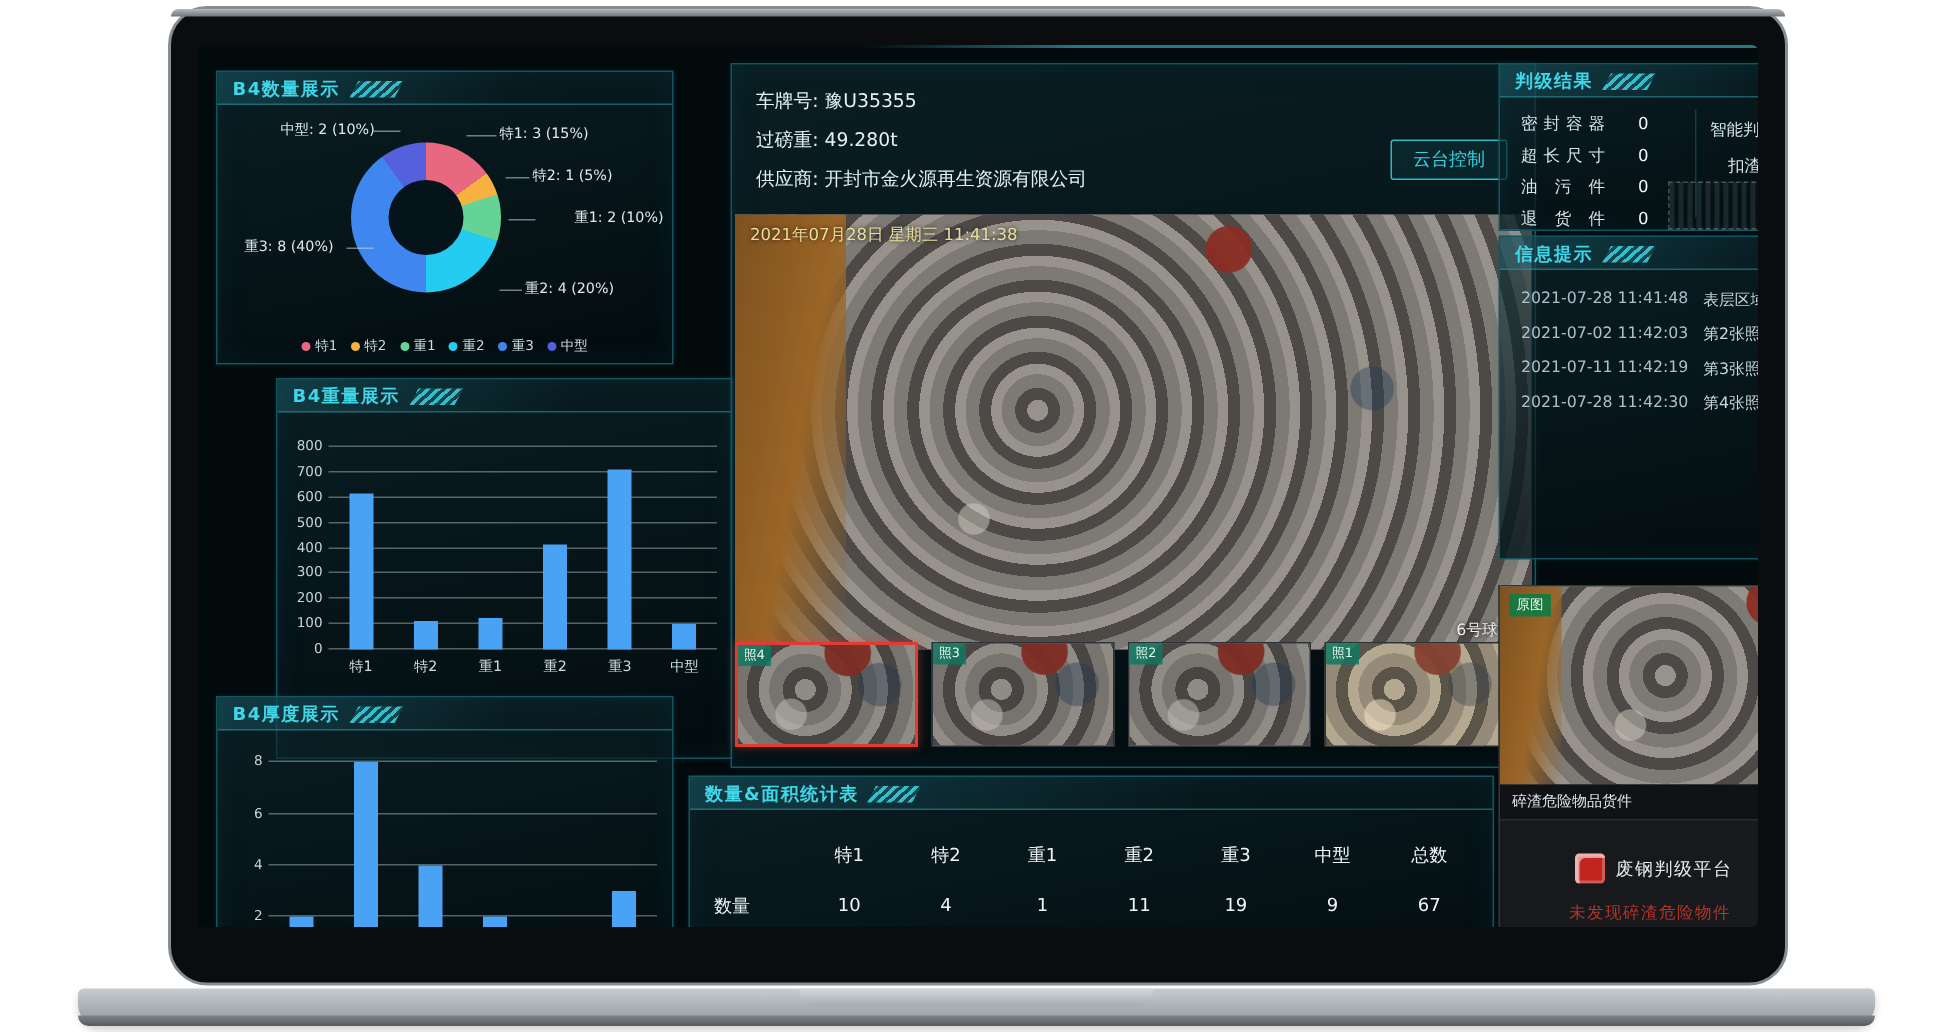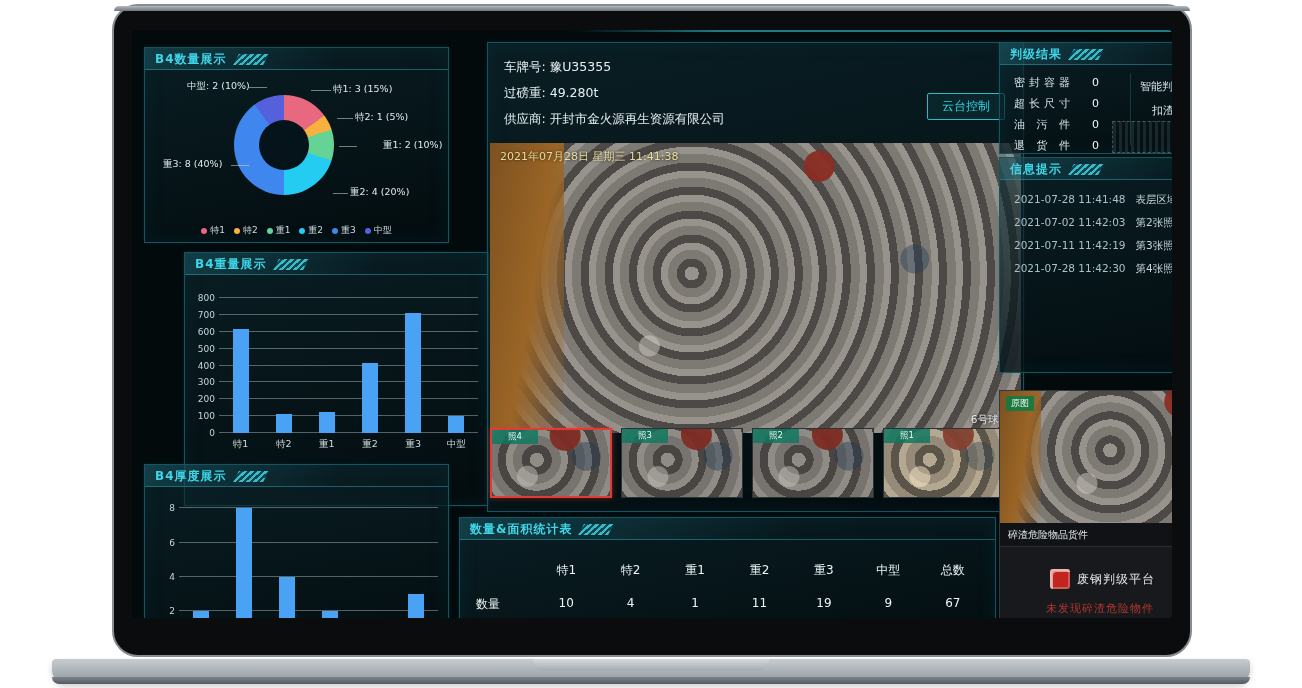--- a/index.html
+++ b/index.html
@@ -78,21 +78,21 @@
   .cam-ts { position:absolute; left:10px; top:6px; font-size:11px; color:#e8dd9a;
     text-shadow:0 0 3px rgba(0,0,0,.8); }
   .cam-id { position:absolute; right:12px; bottom:6px; font-size:10.5px; color:#e9edef;
     text-shadow:0 0 3px rgba(0,0,0,.8); }
   .thumbs { position:absolute; left:2px; top:385px; display:flex; gap:9px; }
   .thumb { position:relative; width:122px; height:70px; overflow:hidden;
     border:1px solid #2a3237; cursor:pointer; background:#6e6a63; }
   .thumb.sel { border:2px solid #e03b34; box-shadow:0 0 6px rgba(224,59,52,.5); }
   .thumb .scrap-tex { filter:saturate(.8) brightness(.95); }
   .thumb.t4 .scrap-tex { filter:sepia(.45) brightness(1.05); }
-  .badge { position:absolute; left:0; top:0; padding:1px 16px; font-size:8.5px; color:#eafaf2;
+  .badge { position:absolute; left:0; top:0; padding:1px 4px; font-size:8.5px; color:#eafaf2;
     background:rgba(16,120,96,.85); }
 
   
   .stable { position:absolute; left:10px; right:10px; top:44px; display:grid;
     grid-template-columns:64px repeat(7,1fr); row-gap:17px; text-align:center;
     font-size:12px; color:#eef5f7; }
   .stable .rowlab { text-align:left; padding-left:6px; }
 
   
   .grow { position:relative; margin:6px 0 0 14px; font-size:11px; color:#d5e3e6; }

